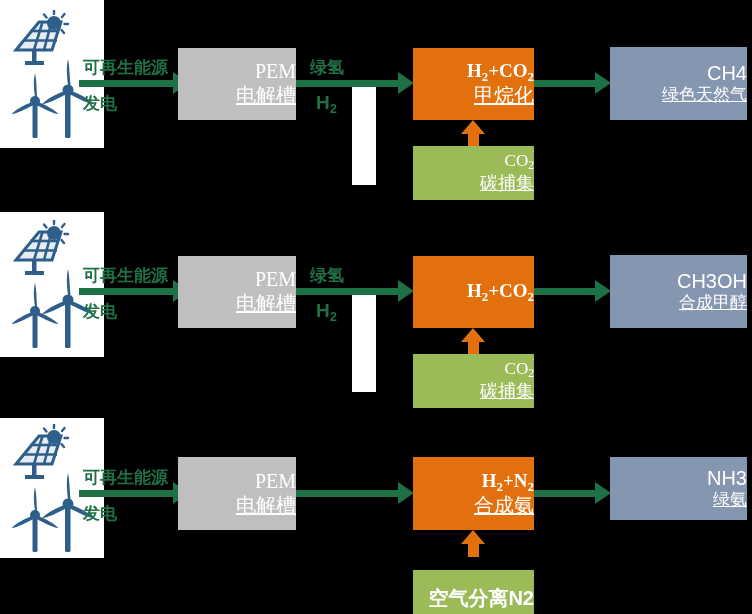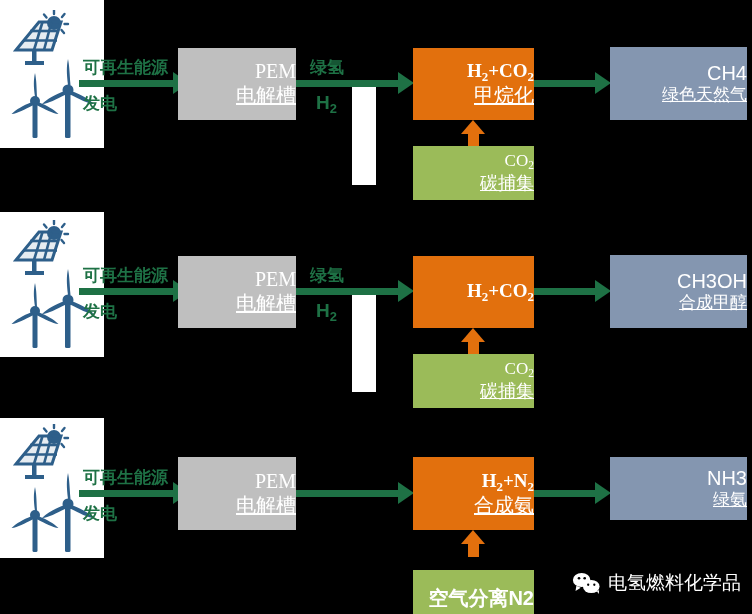--- a/index.html
+++ b/index.html
@@ -296,31 +296,14 @@
     <span class="l1 f-green-single sans">空气分离N2</span>
   </div>
 
   <div class="harrow" style="left:534px;top:490px;width:62px;"></div>
 
   <div class="box box-blue sans" style="left:610px;top:457px;width:137px;height:63px;">
     <span class="l1 f-blue-1">NH3</span>
     <span class="l2 f-blue-2">绿氨</span>
   </div>
 
-  <div class="watermark" style="left:572px;top:570px;">
-    <svg class="wechat-ico" viewBox="0 0 32 24">
-      <g fill="#ffffff">
-        <ellipse cx="11" cy="8.5" rx="10" ry="8"></ellipse>
-        <path d="M5 15 L4 21 L10 17.5 Z"></path>
-        <ellipse cx="22" cy="16" rx="9.5" ry="7.5"></ellipse>
-        <path d="M28.5 21.5 L30.5 24.5 L31 20 Z"></path>
-      </g>
-      <g fill="#000000">
-        <circle cx="8" cy="6.5" r="1.5"></circle>
-        <circle cx="14.5" cy="6.5" r="1.5"></circle>
-        <circle cx="18.5" cy="14" r="1.3"></circle>
-        <circle cx="25.5" cy="14" r="1.3"></circle>
-      </g>
-    </svg>
-    <span>电氢燃料化学品</span>
-  </div>
 
 </div>
 
 </body></html>

